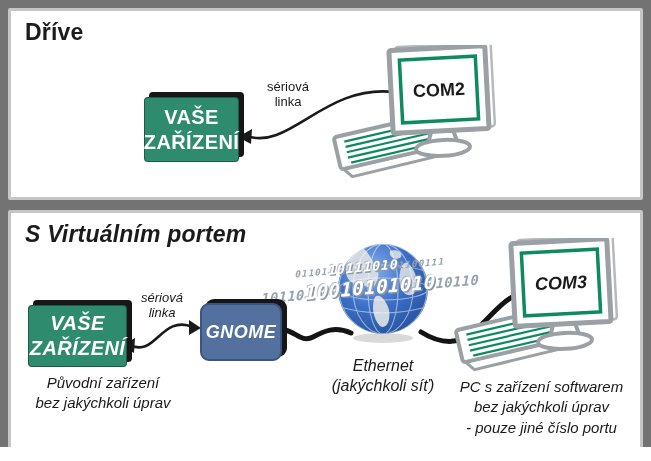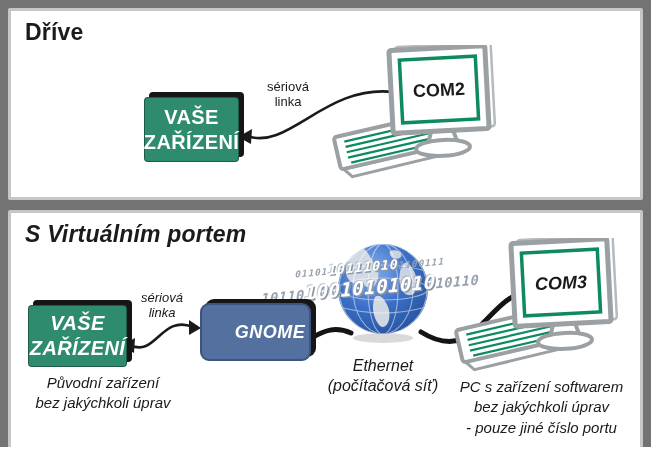--- a/index.html
+++ b/index.html
@@ -118,21 +118,21 @@
     <div class="device-box" style="left:17px;top:92px;width:97px;height:60px;">
       <span>VAŠE
 ZAŘÍZENÍ</span>
     </div>
     <div class="caption caption-lg" style="left:-3px;top:160px;width:142px;padding-left:24px;">Původní zařízení
 bez jakýchkoli úprav</div>
 
     <div class="link-label" style="left:101px;top:78px;width:100px;">sériová
 linka</div>
 
-    <div class="gnome-box" style="left:189px;top:90px;width:78px;height:54px;padding-left:29px;">
+    <div class="gnome-box" style="left:189px;top:90px;width:78px;height:54px;">
       <span>GNOME</span>
     </div>
 
     <svg class="globe" style="left:317px;top:24px;" width="110" height="110" viewBox="0 0 110 110">
       <defs>
         <radialGradient id="gcore" cx="38%" cy="30%" r="75%">
           <stop offset="0%" stop-color="#86aeea"></stop>
           <stop offset="55%" stop-color="#3b6fc7"></stop>
           <stop offset="100%" stop-color="#27549f"></stop>
         </radialGradient>
@@ -159,21 +159,21 @@
     </svg>
 
     <div class="binary binary-small" style="left:284px;top:46px;">
       <span class="dim">01101</span><span class="lit">10111010</span><span class="dim">1100111</span>
     </div>
     <div class="binary binary-large" style="left:250px;top:63px;">
       <span class="dim">10110</span><span class="lit">10010101010</span><span class="dim">10110</span>
     </div>
 
     <div class="ethernet-label" style="left:272px;top:143px;width:200px;">Ethernet
-(počítačová síť)</div>
+(jakýchkoli síť)</div>
 
     <svg class="computer" style="left:442px;top:25px;" width="175" height="150" viewBox="0 0 175 150">
       <g transform="translate(2,92) rotate(-13)">
         <path d="M3 33.5 L117 33.5 L122 42 L10 43 Z" fill="#ffffff" stroke="#9aa0a4" stroke-width="3"></path>
         <rect x="0.5" y="0.5" width="117" height="33" rx="3" fill="#ffffff" stroke="#9aa0a4" stroke-width="4"></rect>
         <g stroke="#0e8a60" stroke-width="2.2">
           <line x1="10" y1="7" x2="108" y2="7"></line>
           <line x1="10" y1="12.5" x2="108" y2="12.5"></line>
           <line x1="10" y1="18" x2="108" y2="18"></line>
           <line x1="10" y1="23.5" x2="108" y2="23.5"></line>

